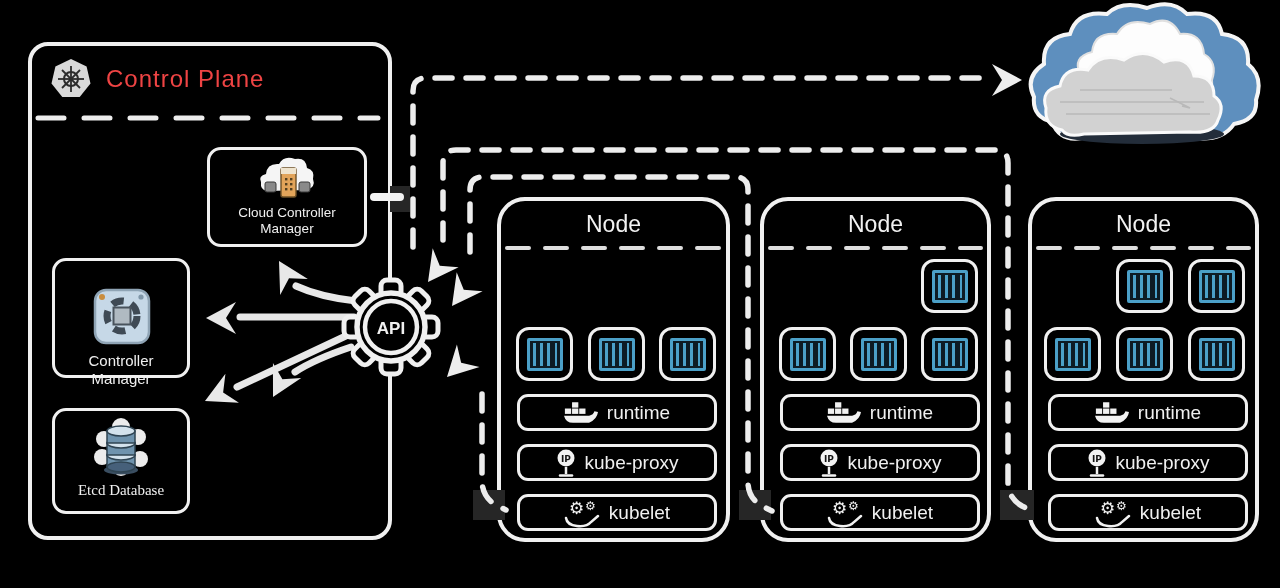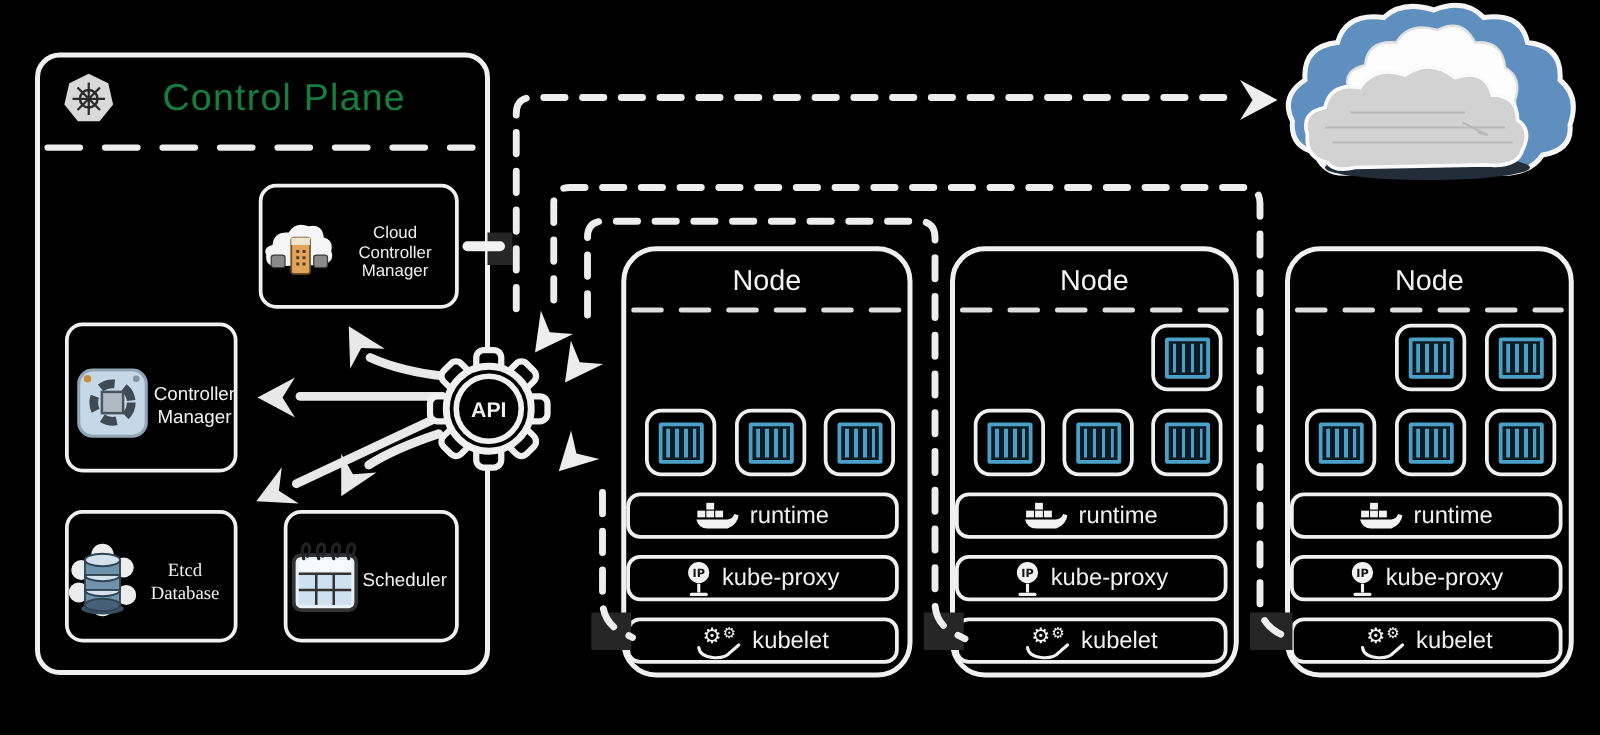--- a/index.html
+++ b/index.html
@@ -1,31 +1,31 @@
 <!DOCTYPE html>
 <html><head>
 <meta charset="utf-8">
 <style>
   html,body{margin:0;padding:0;background:#000;}
   #stage{position:relative;width:1280px;height:588px;background:#000;overflow:hidden;
          font-family:"Liberation Sans","DejaVu Sans",sans-serif;color:#f0f0f0;}
   .box{position:absolute;border:4px solid #f0f0f0;border-radius:20px;background:#000;box-sizing:border-box;}
   .subbox{position:absolute;border:3.5px solid #f0f0f0;border-radius:14px;background:#000;box-sizing:border-box;
-          display:flex;align-items:center;justify-content:flex-start;}
+          display:flex;flex-direction:column;align-items:center;justify-content:flex-start;}
   .complabel{text-align:center;line-height:1.18;color:#f0f0f0;}
   #cp-title-row{position:absolute;left:50px;top:58px;display:flex;align-items:center;gap:14px;}
-  #cp-title{font-size:30px;letter-spacing:1px;color:#15803d;margin-left:24px;}
+  #cp-title{font-size:24px;letter-spacing:1px;color:#ef4444;}
   .node{position:absolute;border:4px solid #f0f0f0;border-radius:28px;background:#000;box-sizing:border-box;}
   .node-title{position:absolute;top:10px;left:0;width:100%;text-align:center;font-size:23px;color:#f2f2f2;}
   .cbox{position:absolute;width:57px;height:54px;border:3.5px solid #f0f0f0;border-radius:13px;background:#000;
         box-sizing:border-box;display:flex;align-items:center;justify-content:center;}
   .cinner{width:36px;height:33px;box-sizing:border-box;border:3px solid #4BA0C8;background:#0d1b24;border-radius:2px;
           padding:2px 3px;}
   .cstripes{width:100%;height:100%;background:repeating-linear-gradient(90deg,#4BA0C8 0 3px,transparent 3px 7.2px);}
-  .svcbar{position:absolute;left:0;width:218px;height:37px;border:3.5px solid #f0f0f0;border-radius:11px;
+  .svcbar{position:absolute;left:16px;width:200px;height:37px;border:3.5px solid #f0f0f0;border-radius:11px;
           background:#000;box-sizing:border-box;display:flex;align-items:center;justify-content:center;gap:9px;}
   .svclabel{font-size:19px;color:#f0f0f0;white-space:nowrap;}
   svg{display:block;}
   #overlay{position:absolute;left:0;top:0;pointer-events:none;}
   .icon-holder{display:flex;align-items:center;justify-content:flex-end;}
 </style>
 </head>
 <body>
 
 <div id="stage">
@@ -66,21 +66,21 @@
             <rect x="32" y="33" width="2.4" height="2.4"></rect>
         </g>
       </svg>
     </span>
     <div class="complabel" style="font-size:13.5px;margin-top:4px;">
       <div>Cloud Controller</div>
       <div>Manager</div>
     </div>
   </div>
 
-  <div class="subbox" style="left:52px;top:258px;width:138px;height:120px;padding-top:8px;">
+  <div class="subbox" style="left:52px;top:258px;width:138px;height:120px;padding-top:24px;">
     <span class="icon-holder">
       <svg width="68" height="62" viewBox="0 0 68 62">
         <rect x="8" y="5" width="54" height="53" rx="11" fill="#c6d8e7" stroke="#8fa4b5" stroke-width="2.5"></rect>
         <circle cx="35" cy="31" r="15" fill="none" stroke="#3f4a55" stroke-width="7" stroke-dasharray="12 8"></circle>
         <rect x="26.5" y="22.5" width="17" height="17" fill="#b0bac2" stroke="#49535d" stroke-width="2"></rect>
         <circle cx="15" cy="12" r="3" fill="#c98d3f"></circle>
         <circle cx="54" cy="12" r="2.6" fill="#7f96a8"></circle>
       </svg>
     </span>
     <div class="complabel" style="font-size:15px;margin-top:5px;">
@@ -108,42 +108,20 @@
           <rect x="13" y="26" width="28" height="12" fill="#6f93ad"></rect>
           <ellipse cx="27" cy="26" rx="14" ry="5" fill="#d3e2ec"></ellipse>
           <rect x="13" y="14" width="28" height="12" fill="#6f93ad"></rect>
           <ellipse cx="27" cy="14" rx="14" ry="5" fill="#d3e2ec"></ellipse>
         </g>
       </svg>
     </span>
     <div class="complabel" style="font-size:15px;margin-top:5px;font-family:Liberation Serif, serif;">Etcd Database</div>
   </div>
 
-  <div class="subbox" style="left:227px;top:408px;width:140px;height:106px;padding-top:4px;">
-    <span class="icon-holder">
-      <svg width="60" height="62" viewBox="0 0 60 62">
-        <rect x="5" y="12" width="50" height="44" rx="6" fill="#e9f0f6" stroke="#333" stroke-width="3"></rect>
-        <rect x="9" y="16" width="42" height="9" fill="#f7fafc"></rect>
-        <rect x="9" y="27" width="42" height="25" fill="#cfe1f0"></rect>
-        <g stroke="#333" stroke-width="2" fill="none">
-          <path d="M9 27 H51"></path>
-            <path d="M9 40 H51"></path>
-            <path d="M23 27 V52"></path>
-            <path d="M37 27 V52"></path>
-        </g>
-        <g stroke="#222" stroke-width="2.5" fill="none" stroke-linecap="round">
-          <path d="M13 15 Q10 5 15 3 Q20 4 16 13"></path>
-          <path d="M25 15 Q22 5 27 3 Q32 4 28 13"></path>
-          <path d="M37 15 Q34 5 39 3 Q44 4 40 13"></path>
-          <path d="M49 15 Q46 5 51 3 Q56 4 52 13"></path>
-        </g>
-      </svg>
-    </span>
-    <div class="complabel" style="font-size:15px;margin-top:4px;">Scheduler</div>
-  </div>
 
   <div class="node" style="left:497px;top:197px;width:233px;height:345px;">
     <span class="node-title">Node</span>
     <div class="cbox" style="left:15px;top:126px;">
         <div class="cinner">
           <div class="cstripes"></div>
         </div>
       </div>
     <div class="cbox" style="left:87px;top:126px;">
         <div class="cinner">

